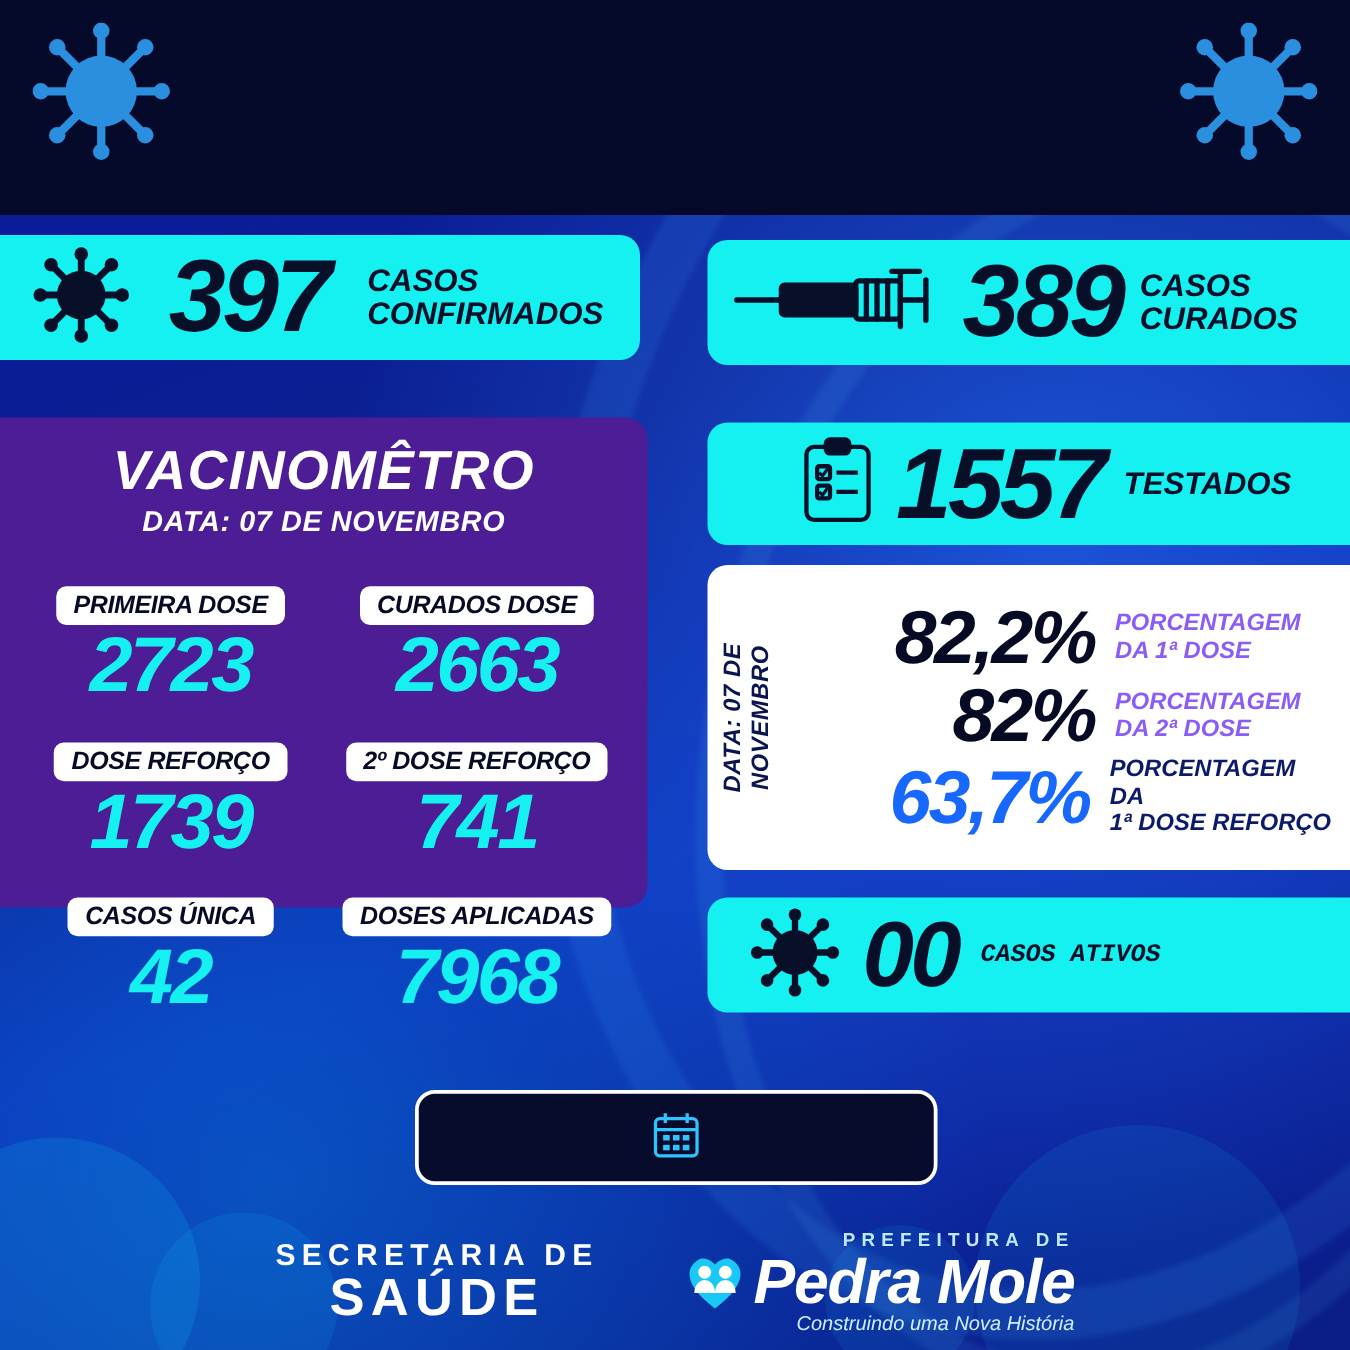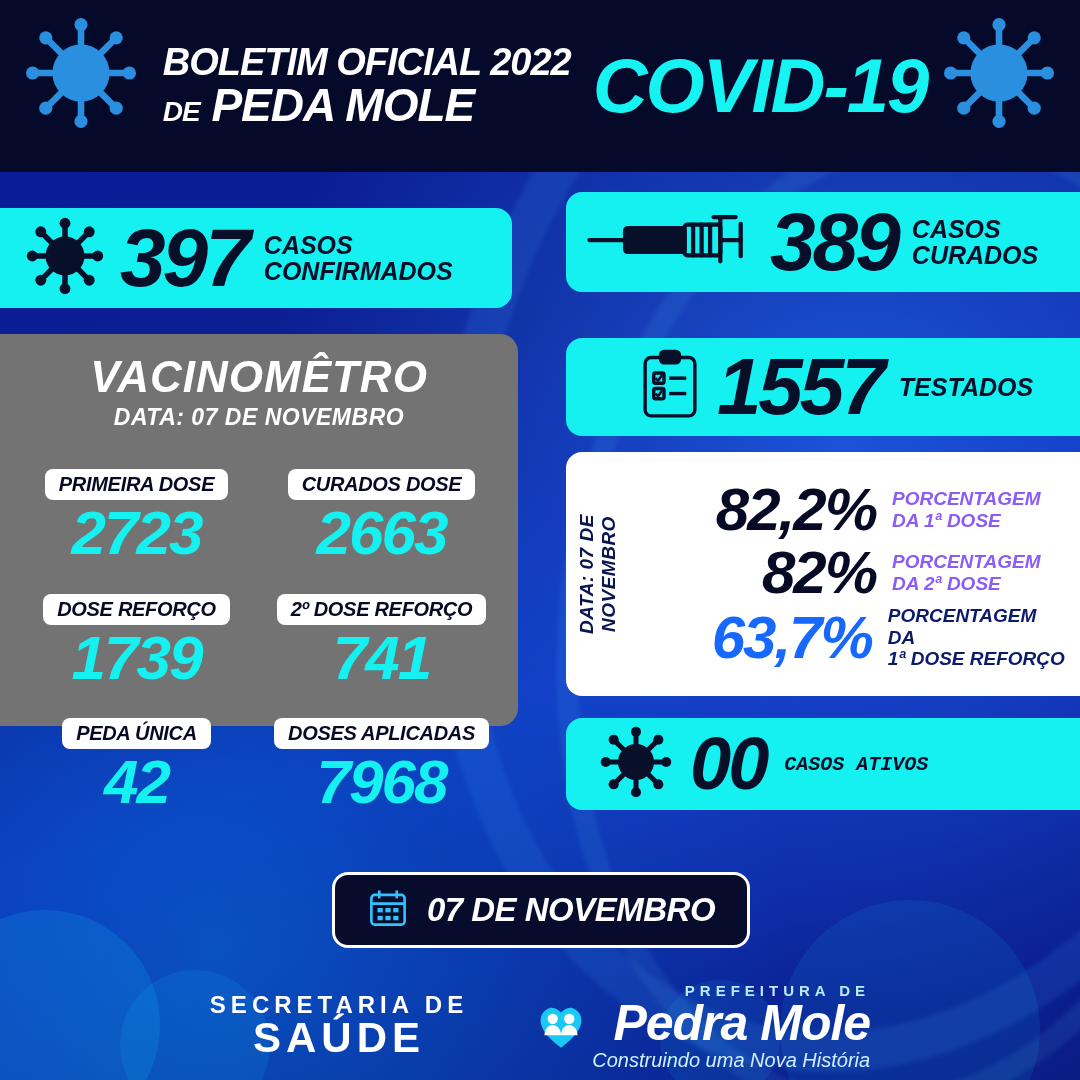--- a/index.html
+++ b/index.html
@@ -50,29 +50,29 @@
   .t-covid { font-size: 76px; font-weight: 700; font-style: italic; color: #15f3f3; letter-spacing: -2px; line-height: 0.95; }
 
   
   .card-cyan {
     position: absolute; background: #15f0f0; border-radius: 16px;
     display: flex; align-items: center; color: #0b1020;
   }
   .big-num { font-weight: 700; font-style: italic; letter-spacing: -3px; color: #071028; line-height: 1; }
   .card-label { font-weight: 700; font-style: italic; line-height: 1.05; color: #071028; text-transform: uppercase; }
 
-  #card-confirmados { left: 0px; top: 208px; width: 512px; height: 100px; border-radius: 0 16px 16px 0; padding-left: 26px; gap: 16px; }
+  #card-confirmados { left: 0px; top: 188px; width: 512px; height: 100px; border-radius: 0 16px 16px 0; padding-left: 26px; gap: 31px; }
   #card-curados { left: 566px; top: 192px; width: 514px; height: 100px; border-radius: 16px 0 0 16px; padding-left: 20px; gap: 14px; }
   #card-testados { left: 566px; top: 338px; width: 514px; height: 98px; border-radius: 16px 0 0 16px; padding-left: 26px; gap: 16px; justify-content: center; }
   #card-ativos { left: 566px; top: 718px; width: 514px; height: 92px; border-radius: 16px 0 0 16px; padding-left: 34px; gap: 18px; }
 
   
   #vacinometro {
     position: absolute; left: 0; top: 334px; width: 518px; height: 392px;
-    background: #737373; border-radius: 0 18px 18px 0; padding: 18px 26px 20px 26px;
+    background: #4c1d95; border-radius: 0 18px 18px 0; padding: 18px 26px 20px 26px;
     color: #fff; text-align: center;
   }
   .vac-title { font-size: 44px; font-weight: 700; font-style: italic; letter-spacing: 1px; }
   .vac-date { font-size: 23px; font-weight: 700; font-style: italic; margin-top: 2px; letter-spacing: .5px; }
   .vac-grid { display: grid; grid-template-columns: 1fr 1fr; gap: 4px 24px; margin-top: 14px; }
   .vac-cell { text-align: center; margin-top: 24px; }
   .vac-pill {
     display: inline-block; background: #fff; color: #060a24; border-radius: 8px;
     font-size: 20px; font-weight: 700; font-style: italic; padding: 4px 14px; letter-spacing: -.3px;
     white-space: nowrap;
@@ -107,21 +107,21 @@
 
   
   #footer { position: absolute; left: 0; top: 972px; width: 1080px; height: 108px; display: flex; align-items: center; justify-content: center; gap: 62px; }
   .sec-saude { color: #fff; text-align: center; line-height: 1.0; }
   .sec-l1 { font-size: 24px; font-weight: 700; letter-spacing: 5px; }
   .sec-l2 { font-size: 42px; font-weight: 700; letter-spacing: 5px; }
   .pref { color: #fff; text-align: right; line-height: 1; display: flex; align-items: center; }
   .pref-text { }
   .pref-l1 { font-size: 15px; letter-spacing: 5px; color: #bfe9ff; font-weight: 700; }
   .pref-l2 { font-size: 50px; font-weight: 700; font-style: italic; letter-spacing: -1px; }
-  .pref-l3 { font-size: 20px; font-style: italic; color: #cfefff; margin-top: 2px; }
+  .pref-l3 { font-size: 16px; font-style: italic; color: #cfefff; margin-top: 2px; }
 </style>
 </head>
 <body>
 
 <div class="stage">
   <div class="swoosh sw1"></div>
   <div class="swoosh sw2"></div>
   <div class="virus-deco vd1"></div>
   <div class="virus-deco vd2"></div>
   <div class="virus-deco vd3"></div>
@@ -148,30 +148,20 @@
             <circle cx="6" cy="50" r="6"></circle>
               <circle cx="94" cy="50" r="6"></circle>
             <circle cx="18" cy="18" r="6"></circle>
               <circle cx="82" cy="18" r="6"></circle>
             <circle cx="18" cy="82" r="6"></circle>
               <circle cx="82" cy="82" r="6"></circle>
           </g>
         </svg>
       </span>
 
-      <div class="title-block">
-        <div class="title-left">
-          <div class="t-line1">BOLETIM OFICIAL 2022</div>
-          <div class="t-line2">
-            <span class="small">DE</span>
-            <span>PEDA MOLE</span>
-          </div>
-        </div>
-        <div class="t-covid">COVID-19</div>
-      </div>
 
       <span class="hdr-virus right">
         <svg width="110" height="110" viewBox="0 0 100 100">
           <g fill="#2b8fe0">
             <circle cx="50" cy="50" r="26"></circle>
             <g stroke="#2b8fe0" stroke-width="6" stroke-linecap="round">
               <line x1="50" y1="24" x2="50" y2="8"></line>
                 <line x1="50" y1="76" x2="50" y2="92"></line>
               <line x1="24" y1="50" x2="8" y2="50"></line>
                 <line x1="76" y1="50" x2="92" y2="50"></line>
@@ -284,21 +274,21 @@
       </div>
       <div class="vac-cell">
         <div class="vac-pill">DOSE REFORÇO</div>
         <div class="vac-val">1739</div>
       </div>
       <div class="vac-cell">
         <div class="vac-pill">2º DOSE REFORÇO</div>
         <div class="vac-val">741</div>
       </div>
       <div class="vac-cell">
-        <div class="vac-pill">PEDA ÚNICA</div>
+        <div class="vac-pill">CASOS ÚNICA</div>
         <div class="vac-val">42</div>
       </div>
       <div class="vac-cell">
         <div class="vac-pill">DOSES APLICADAS</div>
         <div class="vac-val">7968</div>
       </div>
     </div>
   </div>
 
   <div id="percent-panel">
@@ -370,21 +360,20 @@
         <g fill="#2fc4ff">
           <rect x="12" y="24" width="6" height="5"></rect>
             <rect x="21" y="24" width="6" height="5"></rect>
           <rect x="30" y="24" width="6" height="5"></rect>
             <rect x="12" y="33" width="6" height="5"></rect>
           <rect x="21" y="33" width="6" height="5"></rect>
             <rect x="30" y="33" width="6" height="5"></rect>
         </g>
       </svg>
     </span>
-    <span class="date-text">07 DE NOVEMBRO</span>
   </div>
 
   <div id="footer">
     <div class="sec-saude">
       <div class="sec-l1">SECRETARIA DE</div>
       <div class="sec-l2">SAÚDE</div>
     </div>
     <div class="pref">
       <span>
         <svg width="62" height="62" viewBox="0 0 60 60">

